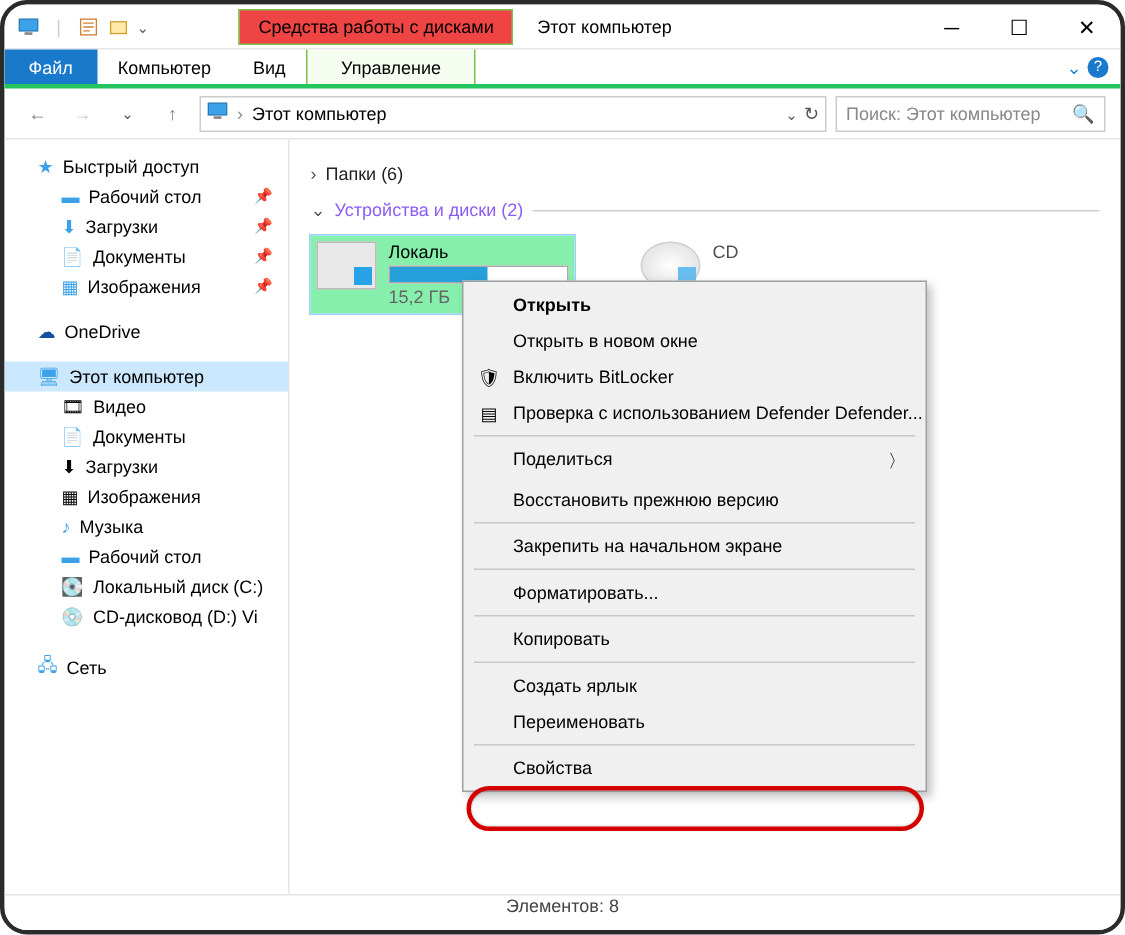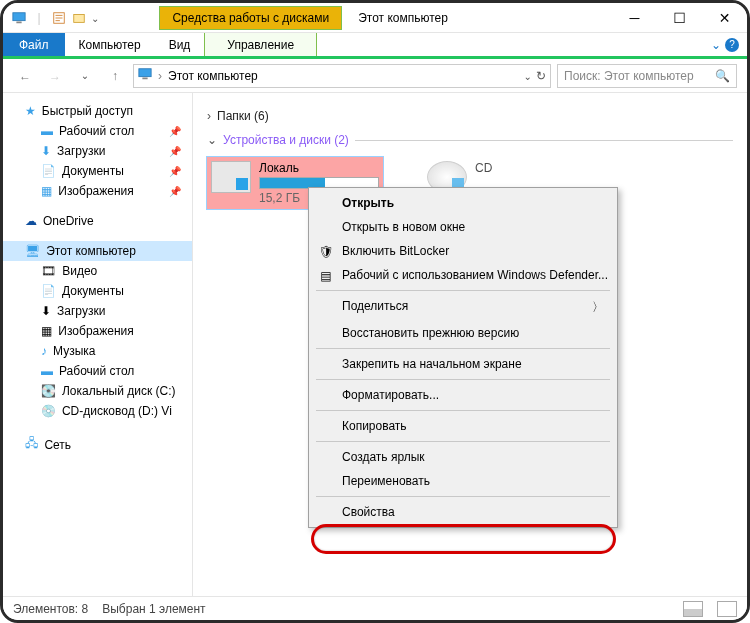--- a/index.html
+++ b/index.html
@@ -1,21 +1,21 @@
 <!DOCTYPE html>
 <html><head>
 <meta charset="utf-8">
 <style>
 * { margin: 0; padding: 0; box-sizing: border-box; font-family: "Segoe UI", Tahoma, sans-serif; font-size: 12px; }
 body { background: #fff; width: 750px; height: 623px; position: relative; overflow: hidden; border: 3px solid #2b2b2b; border-radius: 18px; }
 .window { background: #fff; width: 100%; height: 100%; display: flex; flex-direction: column; }
 .titlebar { height: 30px; display: flex; align-items: center; padding: 0 0 0 8px; border-bottom: 1px solid #e5e5e5; }
 .titlebar .qat { display: flex; gap: 4px; align-items: center; }
 .titlebar .qat .ic { width: 16px; height: 16px; display:flex; align-items:center; justify-content:center; }
-.titlebar .ctx-tab { margin-left: 60px; background: #eab308; border: 1px solid #7fbf4d; padding: 4px 12px; font-size: 12px; }
+.titlebar .ctx-tab { margin-left: 60px; background: #ef4444; border: 1px solid #7fbf4d; padding: 4px 12px; font-size: 12px; }
 .titlebar .title { margin-left: 16px; font-size: 12px; }
 .titlebar .wincontrols { margin-left: auto; display: flex; }
 .titlebar .wincontrols div { width: 45px; height: 30px; display:flex; align-items:center; justify-content:center; font-size:14px; }
 .ribbon { height: 26px; display: flex; align-items: stretch; border-bottom: 3px solid #22c55e; }
 .ribbon .file { background:#1979ca; color:#fff; padding:4px 16px; display:flex; align-items:center; }
 .ribbon .tab { padding:4px 14px; display:flex; align-items:center; }
 .ribbon .ctx { background:#f5fdf0; border-left:1px solid #7fbf4d; border-right:1px solid #7fbf4d; padding:4px 22px; }
 .ribbon .spacer { flex:1; }
 .ribbon .chev { padding:4px 8px; color:#1979ca; display:flex; align-items:center; gap:4px;}
 .navbar { height: 34px; display:flex; align-items:center; gap:6px; padding:0 10px; border-bottom:1px solid #e5e5e5; }
@@ -26,27 +26,27 @@
 .sidebar { width:190px; border-right:1px solid #e5e5e5; padding:8px 0; overflow:hidden;}
 .sidebar .item { display:flex; align-items:center; gap:6px; padding:3px 10px 3px 22px; white-space:nowrap; }
 .sidebar .item.sel { background:#cce8ff; }
 .sidebar .item .pin { margin-left:auto; color:#888; font-size:10px; }
 .sidebar .sep { height:10px; }
 .content { flex:1; padding:10px 14px; position:relative; }
 .group-hdr { display:flex; align-items:center; gap:6px; color:#222; margin:6px 0 10px 0; }
 .group-hdr .line { flex:1; height:1px; background:#d0d0d0; }
 .drive-row { display:flex; gap:40px; }
 .drive { display:flex; gap:8px; align-items:flex-start; padding:4px; }
-.drive.sel { background:#fca5a5; outline:1px solid #99d1ff; }
+.drive.sel { background:#86efac; outline:1px solid #99d1ff; }
 .drive .dicon { width:40px; height:32px; background:#e8e8e8; border:1px solid #bbb; position:relative; }
 .drive .dicon::after { content:""; position:absolute; right:2px; bottom:2px; width:12px; height:12px; background:#29a3e8; }
 .drive .dtext { display:flex; flex-direction:column; gap:2px; }
 .drive .bar { width:120px; height:12px; border:1px solid #aaa; background:#fff; }
 .drive .bar .fill { height:100%; background:#26a0da; width:55%; }
-.statusbar { height:24px; border-top:1px solid #e5e5e5; display:flex; align-items:center; padding:0 10px; gap:14px; color:#444; }
+.statusbar { height:24px; border-top:1px solid #e5e5e5; display:flex; align-items:center; padding:0 10px; gap:14px; color:#444;flex-direction:column; }
 .statusbar .spacer{flex:1;}
 .viewbtn { width:20px; height:16px; border:1px solid #aaa; }
 .context-menu { position:absolute; left:305px; top:184px; width:310px; background:#f0f0f0; border:1px solid #a0a0a0; box-shadow:3px 3px 6px rgba(0,0,0,.25); padding:3px; }
 .context-menu .mi { display:flex; align-items:flex-start; gap:8px; padding:5px 10px 5px 30px; position:relative; white-space:nowrap;}
 .context-menu .mi .micon { position:absolute; left:6px; width:16px; height:16px; display:flex; align-items:center; justify-content:center;}
 .context-menu .mi.bold { font-weight:bold; }
 .context-menu .mi .arrow { margin-left:auto; }
 .context-menu hr { border:none; border-top:1px solid #c8c8c8; margin:3px 4px; }
 .highlight-oval { position:absolute; border:3px solid #d40000; border-radius:18px; pointer-events:none; box-shadow:0 0 2px rgba(0,0,0,.3) inset; }
 .ic svg { width:14px; height:14px; }
@@ -245,21 +245,21 @@
     </div>
     <div class="mi">
       <span>Открыть в новом окне</span>
     </div>
     <div class="mi">
       <span class="micon">🛡</span>
       <span>Включить BitLocker</span>
     </div>
     <div class="mi">
       <span class="micon">▤</span>
-      <span>Рабочий с использованием Windows Defender...</span>
+      <span>Проверка с использованием Defender Defender...</span>
     </div>
     <hr>
     <div class="mi">
       <span>Поделиться</span>
       <span class="arrow">〉</span>
     </div>
     <div class="mi">
       <span>Восстановить прежнюю версию</span>
     </div>
     <hr>

